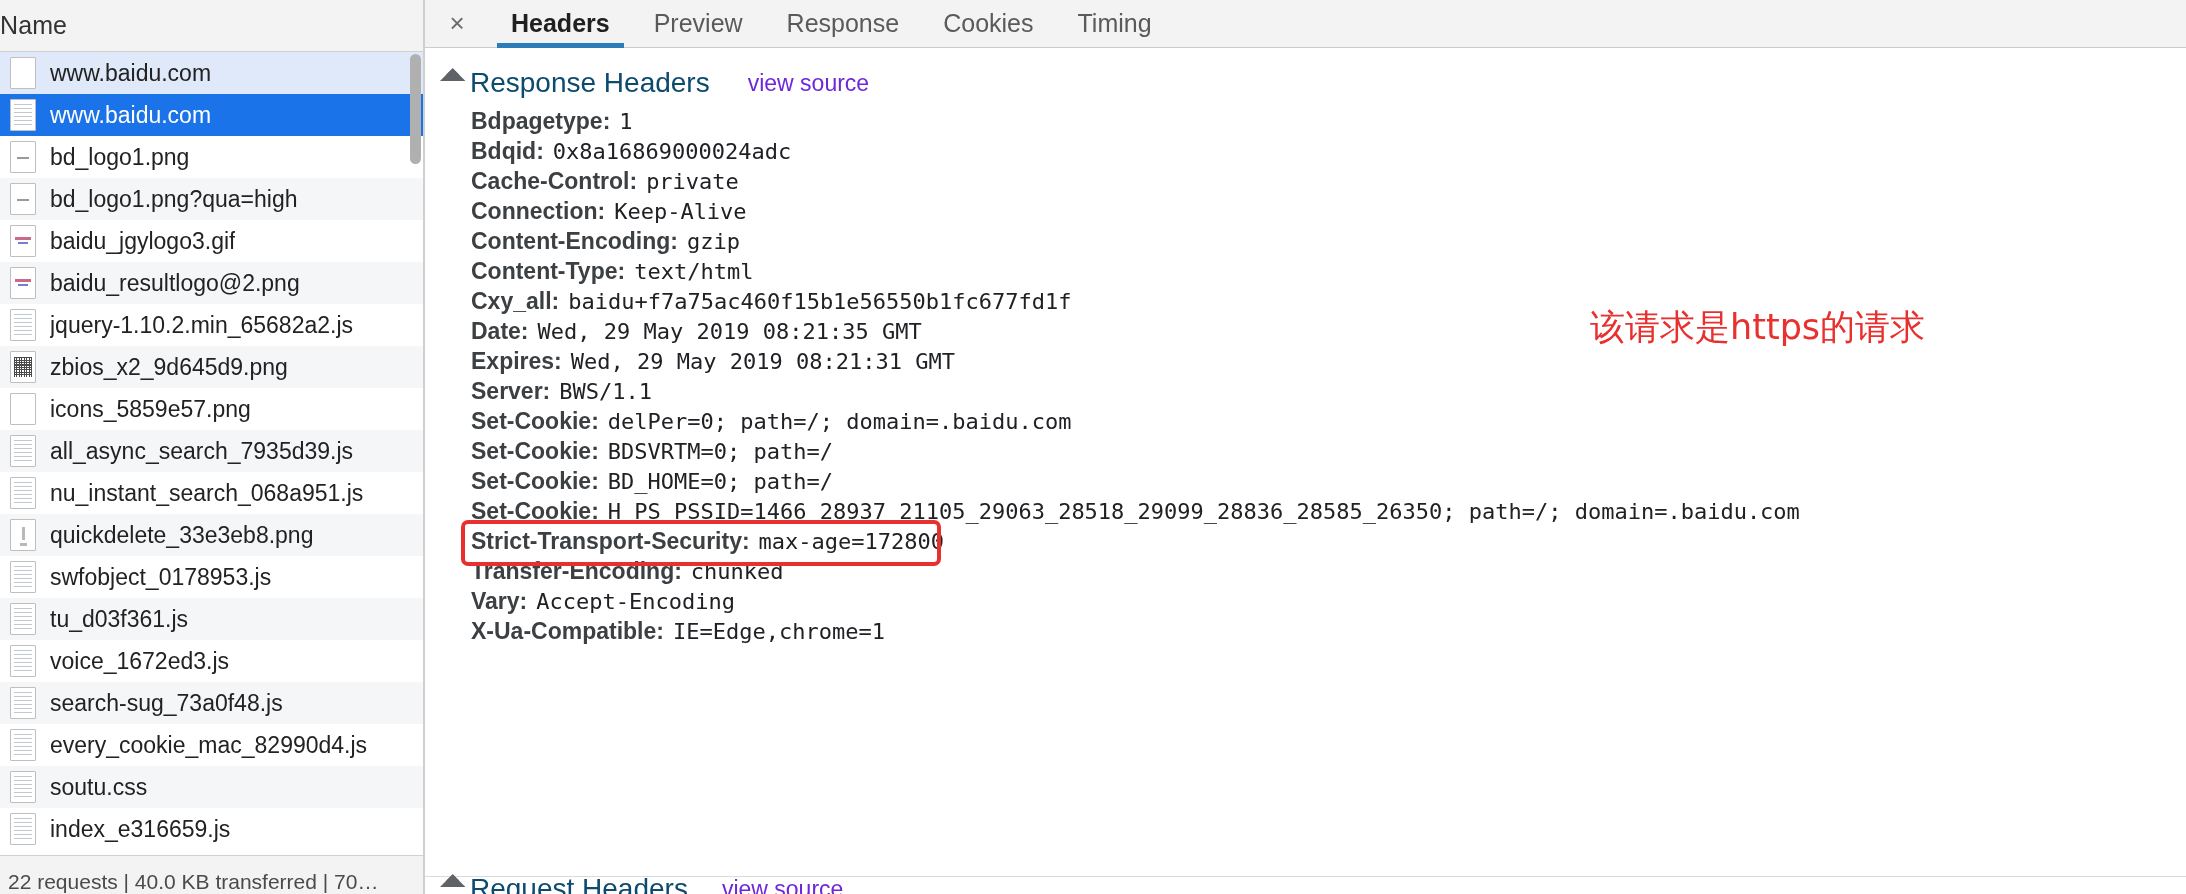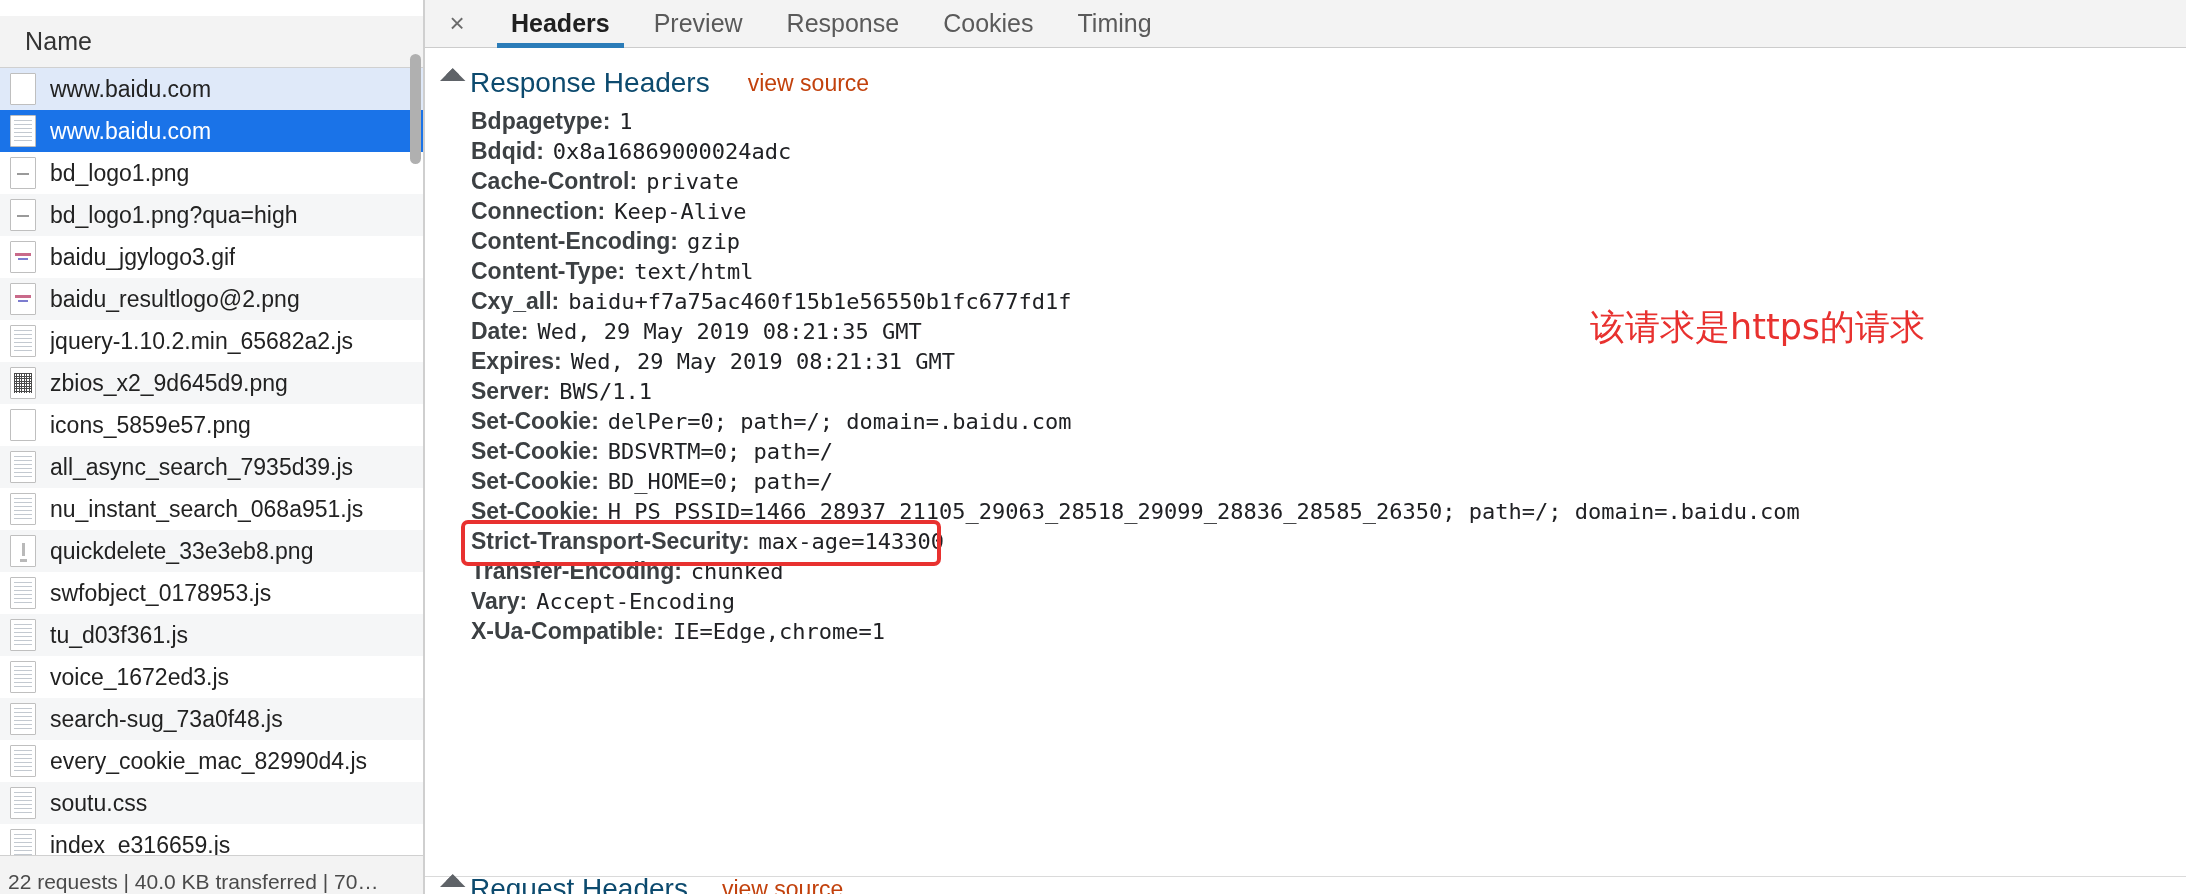--- a/index.html
+++ b/index.html
@@ -22,22 +22,21 @@
     flex-direction: column;
     flex: 0 0 425px;
   }
   #name-header {
     height: 52px;
     flex: 0 0 52px;
     background: #f3f3f3;
     border-bottom: 1px solid #d0d0d0;
     display: flex;
     align-items: center;
-    padding-left: 25px;
-    margin-top: 16px;
+    padding-left: 0;
   }
   #name-header .col-title {
     font-size: 25px;
     color: #333333;
     letter-spacing: 0.1px;
   }
   #file-list {
     flex: 1 1 auto;
     overflow: hidden;
     position: relative;
@@ -223,21 +222,21 @@
     flex: 0 0 auto;
   }
   .section-title {
     font-weight: normal;
     color: #0c4a6e;
     font-size: 28px;
     margin-right: 38px;
   }
   .view-source {
     font-size: 23px;
-    color: #c2410c;
+    color: #6d28d9;
     cursor: pointer;
   }
   .hrow {
     height: 30px;
     padding-left: 46px;
     display: flex;
     align-items: baseline;
     font-size: 23px;
     white-space: nowrap;
     position: relative;
@@ -474,21 +473,21 @@
           <div class="hrow">
             <span class="hname">Set-Cookie:</span>
             <span class="hval">BD_HOME=0; path=/</span>
           </div>
           <div class="hrow">
             <span class="hname">Set-Cookie:</span>
             <span class="hval">H_PS_PSSID=1466_28937_21105_29063_28518_29099_28836_28585_26350; path=/; domain=.baidu.com</span>
           </div>
           <div class="hrow highlighted">
             <span class="hname">Strict-Transport-Security:</span>
-            <span class="hval">max-age=143300</span>
+            <span class="hval">max-age=172800</span>
           </div>
           <div class="hrow">
             <span class="hname">Transfer-Encoding:</span>
             <span class="hval">chunked</span>
           </div>
           <div class="hrow">
             <span class="hname">Vary:</span>
             <span class="hval">Accept-Encoding</span>
           </div>
           <div class="hrow">

